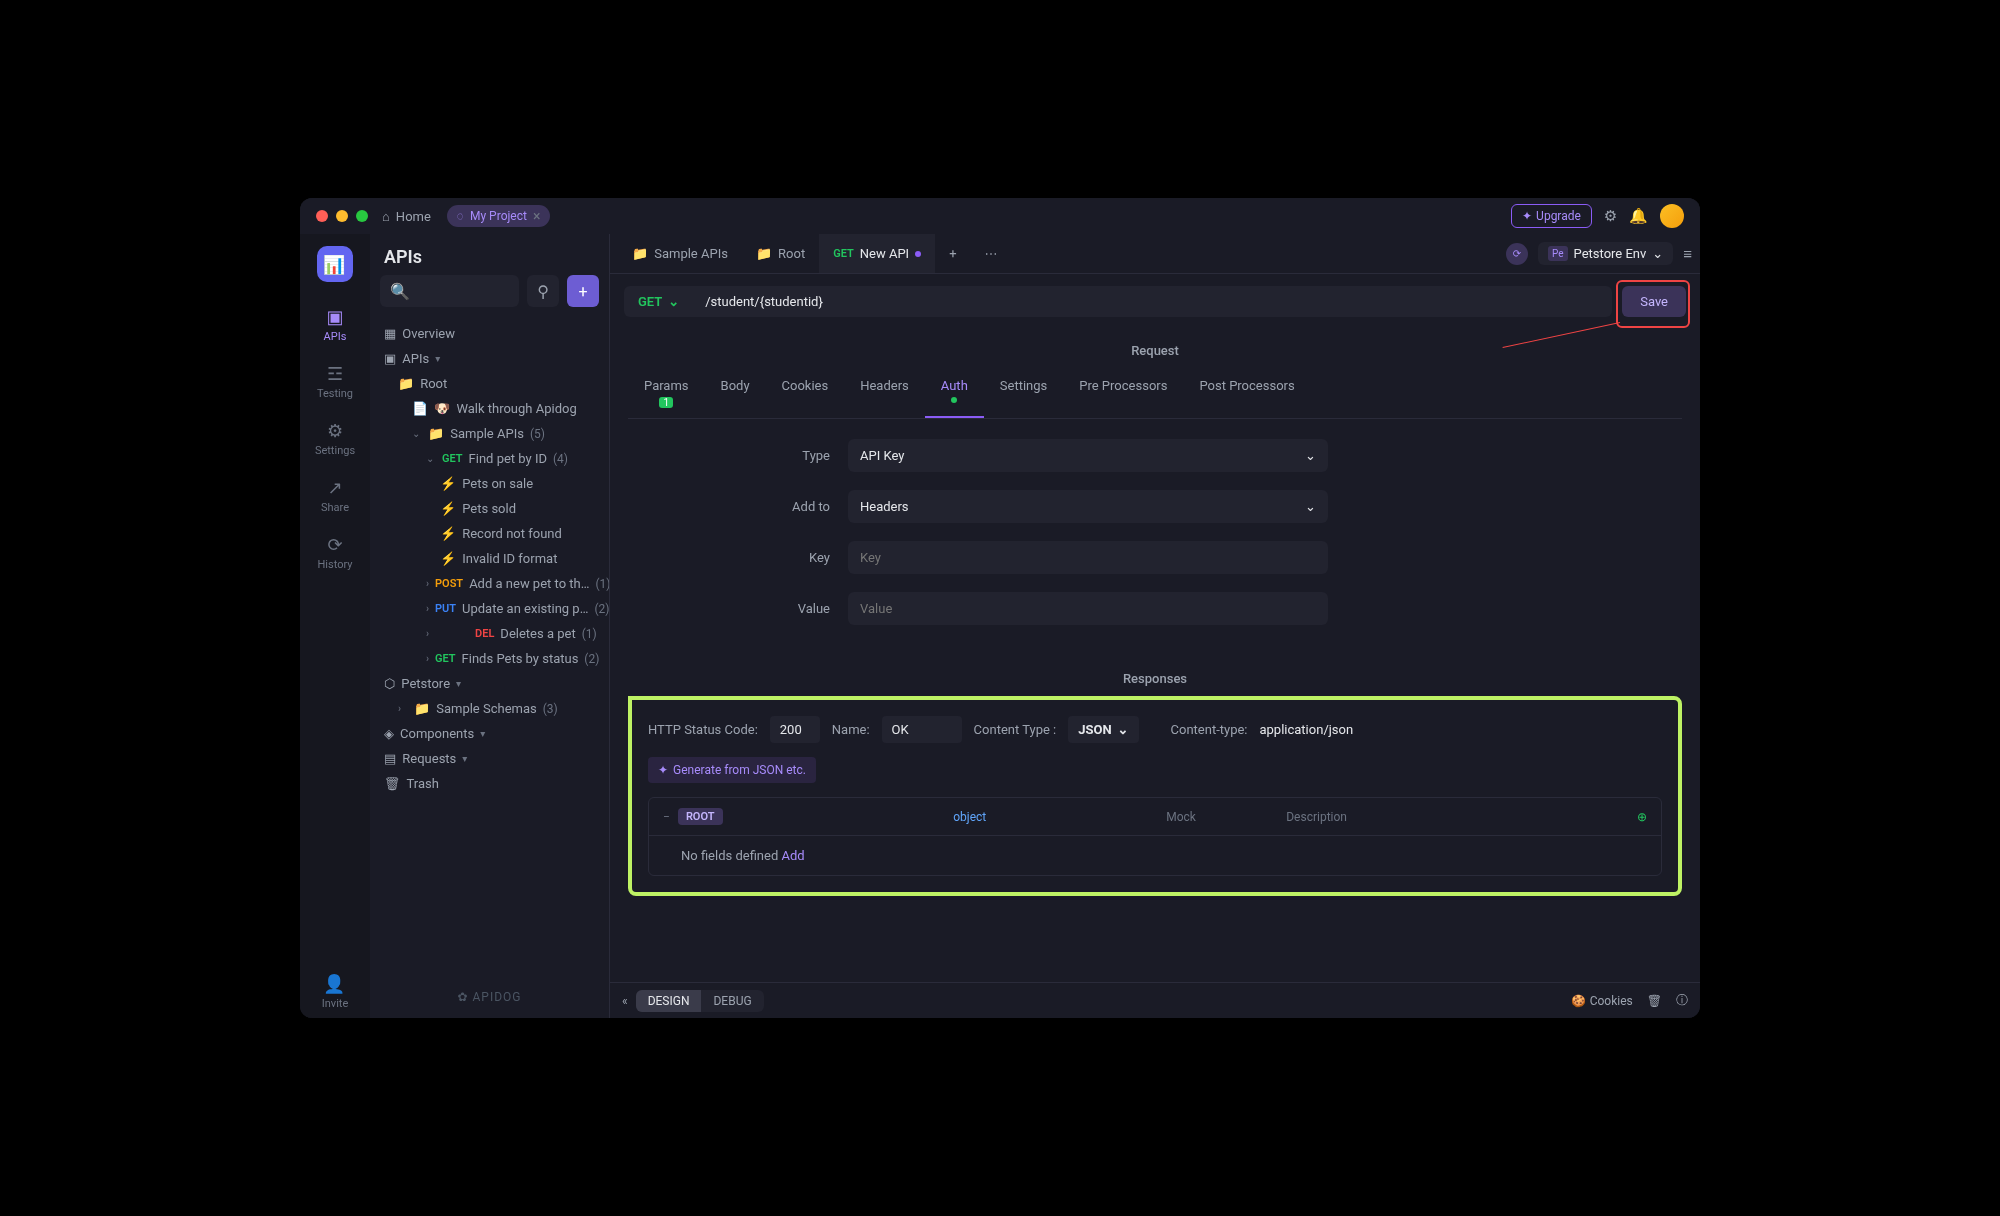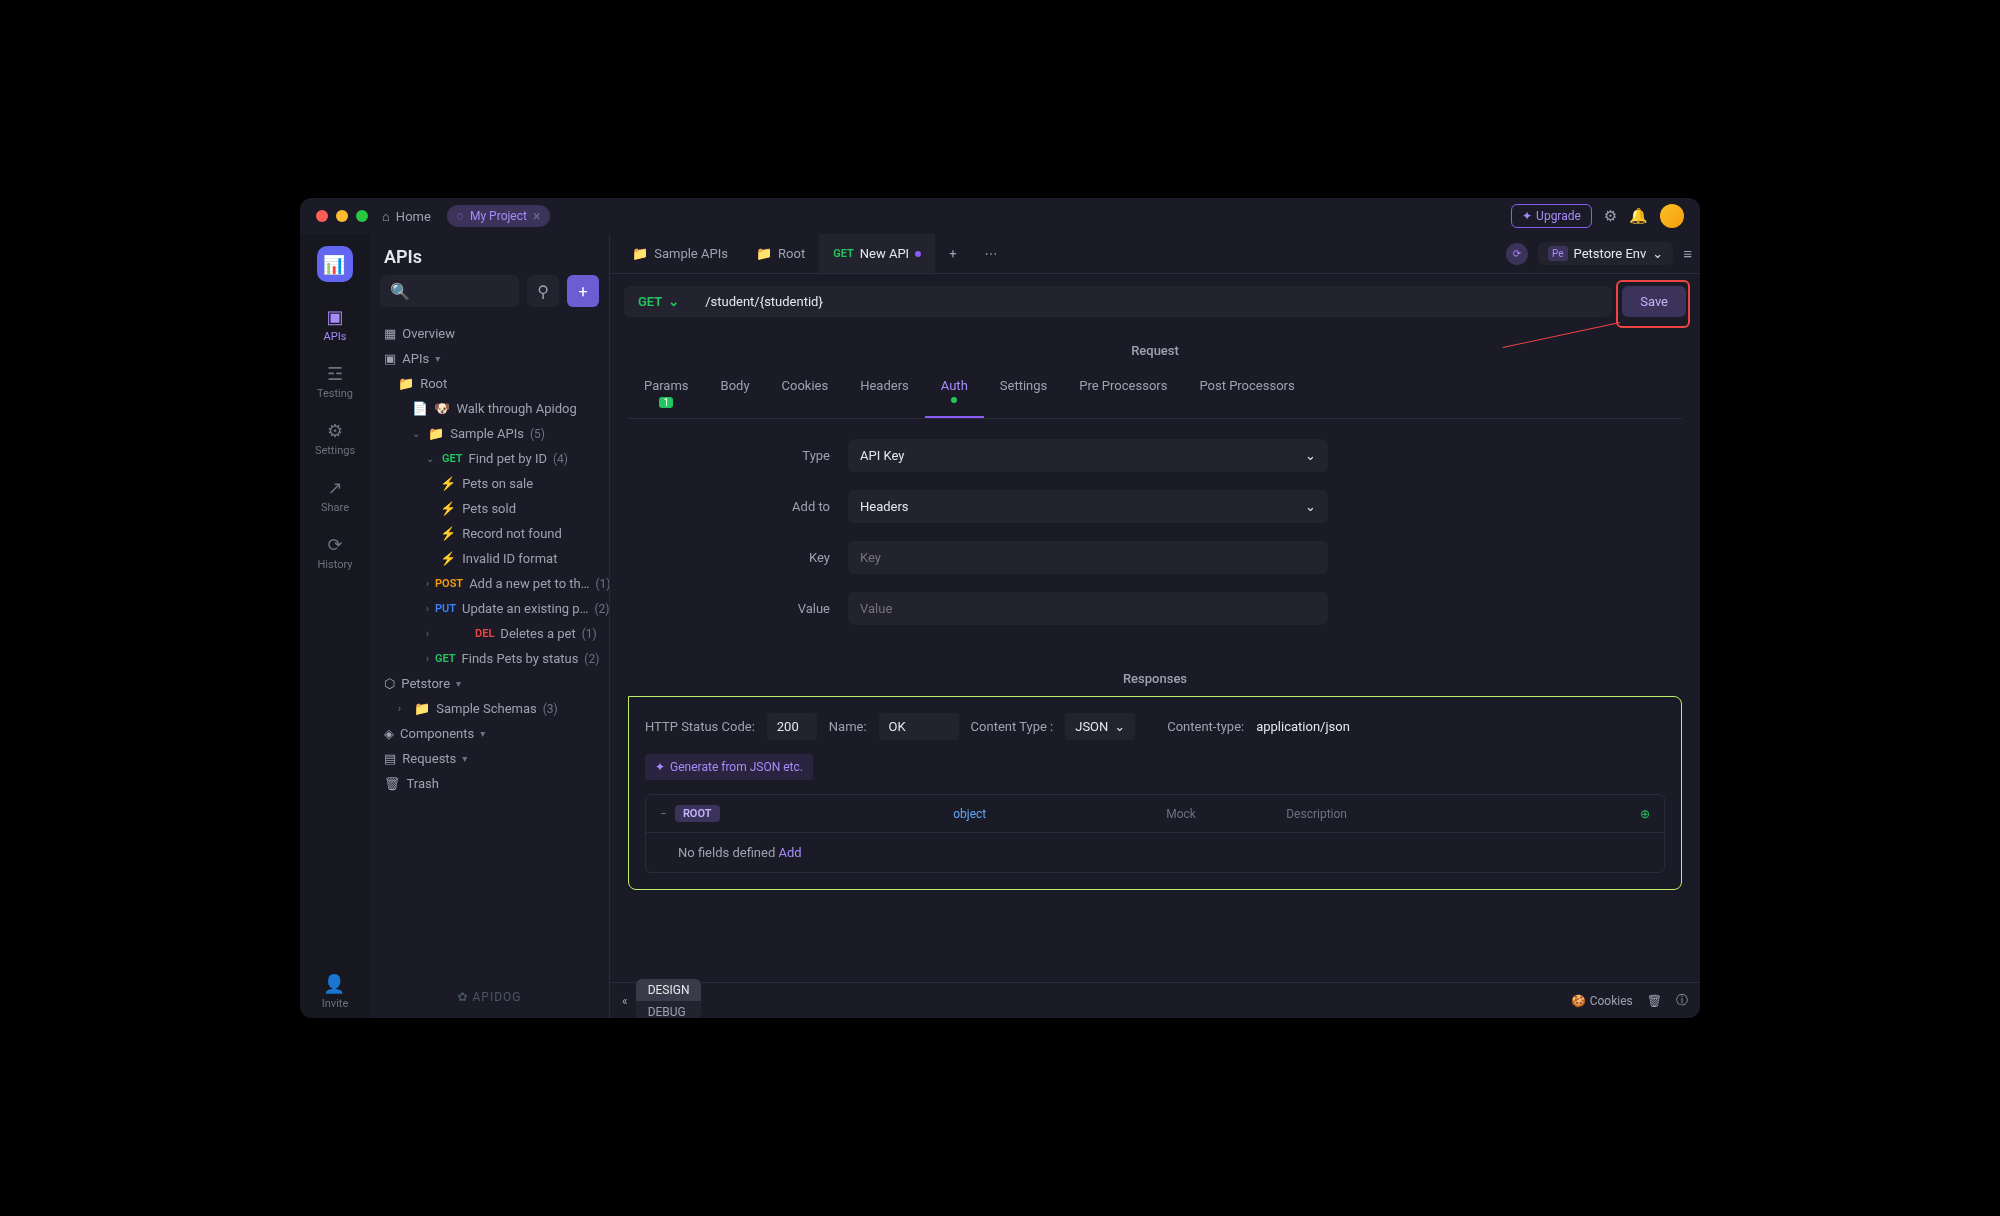--- a/index.html
+++ b/index.html
@@ -70,35 +70,35 @@
 .badge-sm{background:#22c55e;color:#fff;font-size:10px;padding:0 4px;border-radius:3px;}
 .auth-dot{width:6px;height:6px;border-radius:50%;background:#22c55e;}
 .form-area{padding:20px 0;}
 .form-row{display:flex;align-items:center;margin-bottom:18px;}
 .form-label{width:220px;text-align:right;color:#9ca3af;font-size:13px;padding-right:18px;}
 .form-control{width:480px;background:#22232f;border:none;color:#e5e7eb;font-size:13px;padding:9px 12px;border-radius:6px;outline:none;}
 .form-select{width:480px;background:#22232f;color:#e5e7eb;font-size:13px;padding:9px 12px;border-radius:6px;display:flex;justify-content:space-between;align-items:center;}
 .resp-tab{display:inline-block;background:#22232f;color:#e5e7eb;font-size:13px;padding:10px 18px;border-radius:6px 6px 0 0;border:1px solid #2a2b3a;border-bottom:none;}
 .resp-header{display:flex;justify-content:space-between;align-items:center;margin-bottom:10px;}
 .add-link{color:#9ca3af;font-size:13px;cursor:pointer;}
-.resp-box{border:1px solid #bef264;border-radius:0 8px 8px 8px;padding:16px;}
+.resp-box{border:4px solid #bef264;border-radius:0 8px 8px 8px;padding:16px;}
 .resp-row1{display:flex;align-items:center;gap:12px;flex-wrap:wrap;font-size:13px;color:#9ca3af;}
 .mini-input{background:#22232f;border:none;color:#e5e7eb;padding:6px 10px;border-radius:4px;font-size:13px;outline:none;}
-.mini-select{background:#22232f;color:#e5e7eb;padding:6px 10px;border-radius:4px;font-size:13px;display:flex;gap:6px;align-items:flex-end;}
+.mini-select{background:#22232f;color:#e5e7eb;padding:6px 10px;border-radius:4px;font-size:13px;display:flex;gap:6px;align-items:flex-end;font-weight:bold;}
 .gen-btn{background:#2a2440;color:#a78bfa;font-size:12px;padding:6px 10px;border-radius:4px;border:none;margin:14px 0;cursor:pointer;display:flex;gap:5px;align-items:center;}
 .schema-box{border:1px solid #2a2b3a;border-radius:6px;}
 .schema-head{display:flex;padding:10px 14px;border-bottom:1px solid #2a2b3a;font-size:12px;align-items:center;}
 .schema-root{background:#3b3359;color:#c4b5fd;padding:2px 8px;border-radius:4px;font-size:11px;font-weight:600;}
 .schema-type{color:#60a5fa;margin-left:auto;margin-right:180px;}
 .schema-col{color:#6b7280;width:120px;}
 .plus-green{color:#22c55e;margin-left:auto;}
 .schema-body{padding:12px 32px;color:#9ca3af;font-size:13px;}
 .schema-body .add-link2{color:#a78bfa;cursor:pointer;}
 .bottom-bar{height:36px;border-top:1px solid #2a2b3a;display:flex;align-items:center;padding:0 12px;gap:8px;font-size:12px;}
-.mode-toggle{display:flex;background:#22232f;border-radius:6px;overflow:hidden;flex-direction:column;}
+.mode-toggle{display:flex;background:#22232f;border-radius:6px;overflow:hidden;}
 .mode-toggle span{padding:4px 12px;color:#9ca3af;cursor:pointer;}
 .mode-toggle span.active{background:#3a3b4a;color:#e5e7eb;}
 .bottom-right{margin-left:auto;display:flex;gap:14px;color:#9ca3af;align-items:center;}
 .collapse-btn{color:#9ca3af;cursor:pointer;}
 </style>
 </head>
 <body>
 
 <div class="window">
 

